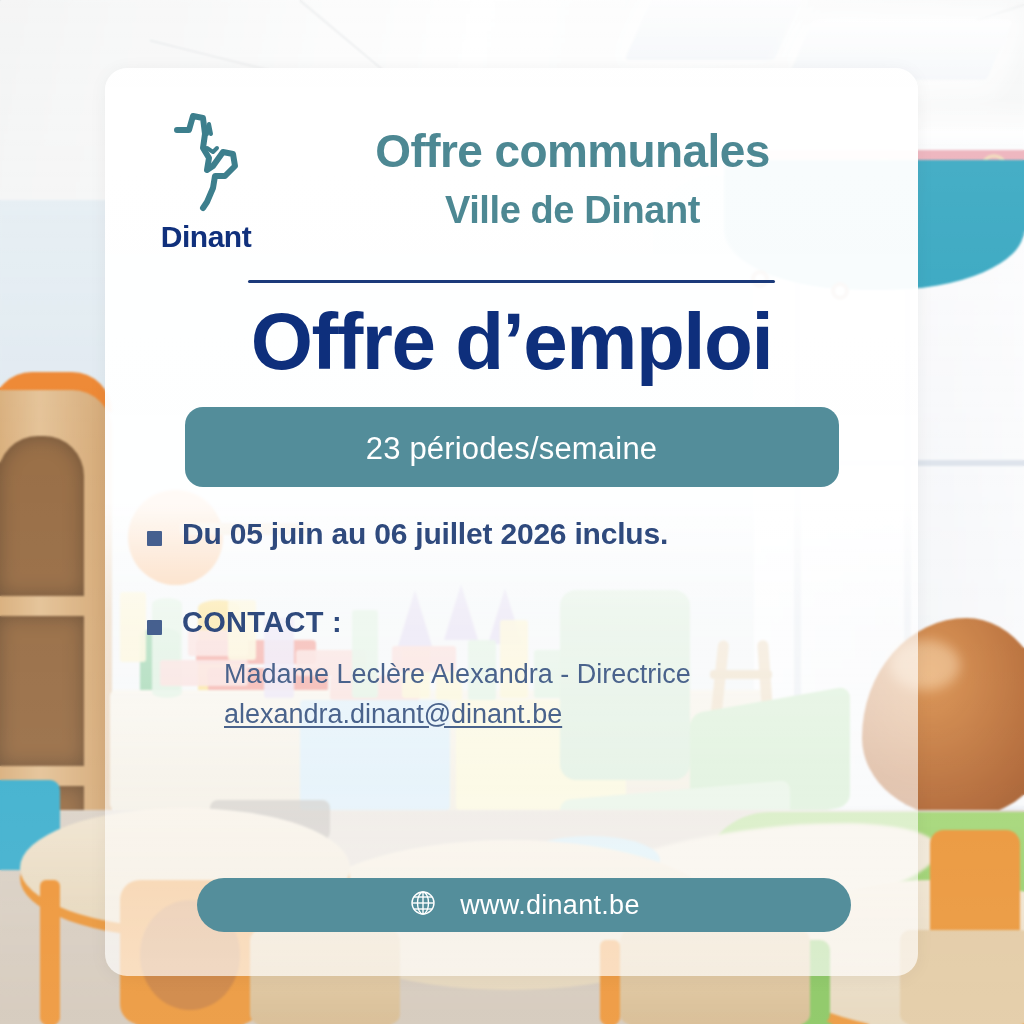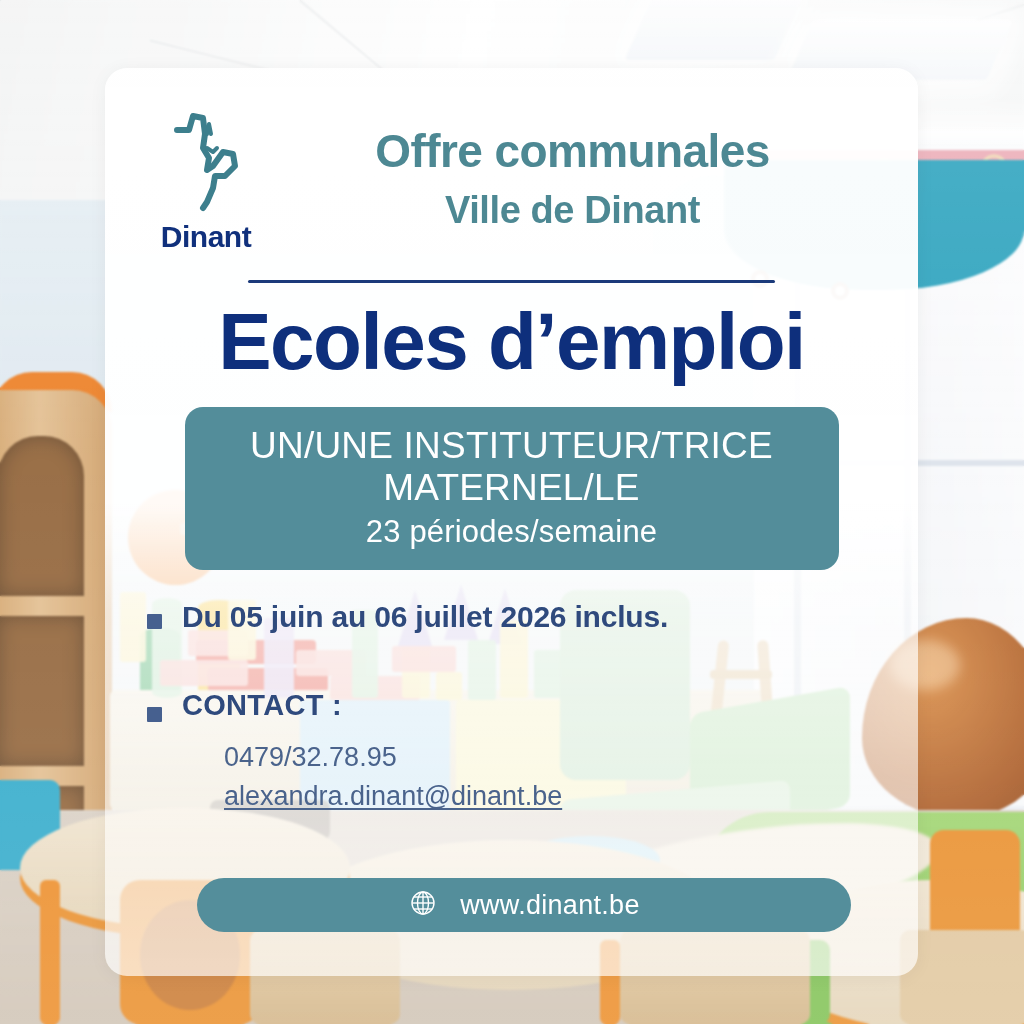--- a/index.html
+++ b/index.html
@@ -354,21 +354,21 @@
   
   .bullets { padding: 0 42px; margin-top: 30px; }
   .bullet-row { display: flex; align-items: flex-start; gap: 20px; }
   .bullet-sq {
     width: 15px; height: 15px; background: #46608f; flex: 0 0 15px;
     margin-top: 14px; border-radius: 1px;
   }
   .bullet-date {
     font-size: 30px; font-weight: 800; color: #2f4a7d; letter-spacing: -.2px;
   }
-  .bullet-row.contact { margin-top: 55px; align-items: flex-end; }
+  .bullet-row.contact { margin-top: 55px; }
   .bullet-contact {
     font-size: 29px; font-weight: 800; color: #2f4a7d; letter-spacing: .3px;
   }
   .contact-lines {
     margin-left: 77px; margin-top: 16px;
     font-size: 27px; color: #4a638c; line-height: 1.45; font-weight: 400;
   }
   .contact-mail {
     text-decoration: underline; text-underline-offset: 3px; color: #4a638c;
   }
@@ -513,40 +513,39 @@
         <div class="logo-word">Dinant</div>
       </div>
       <div class="header-titles">
         <div class="h-line1">Offre communales</div>
         <div class="h-line2">Ville de Dinant</div>
       </div>
     </div>
 
     <div class="divider"></div>
 
-    <div class="title-main">Ecoles d’emploi</div>
+    <div class="title-main">Offre d’emploi</div>
 
     <div class="job-box">
-      <div class="job-role">UN/UNE INSTITUTEUR/TRICE MATERNEL/LE</div>
       <div class="job-sub">23 périodes/semaine</div>
     </div>
 
     <div class="bullets">
       <div class="bullet-row">
         <span class="bullet-sq"></span>
         <span class="bullet-date">Du 05 juin au 06 juillet 2026 inclus.</span>
       </div>
 
       <div class="bullet-row contact">
         <span class="bullet-sq"></span>
         <span class="bullet-contact">CONTACT :</span>
       </div>
 
       <div class="contact-lines">
-        <div>0479/32.78.95</div>
+        <div>Madame Leclère Alexandra - Directrice</div>
         <div><a class="contact-mail" href="#">alexandra.dinant@dinant.be</a></div>
       </div>
     </div>
 
     <div class="web-pill">
       <span class="globe">
         <svg width="30" height="30" viewBox="0 0 30 30" fill="none" stroke="#ffffff" stroke-width="1.4">
           <circle cx="15" cy="15" r="11"></circle>
           <ellipse cx="15" cy="15" rx="5.5" ry="11"></ellipse>
           <line x1="4" y1="15" x2="26" y2="15"></line>

